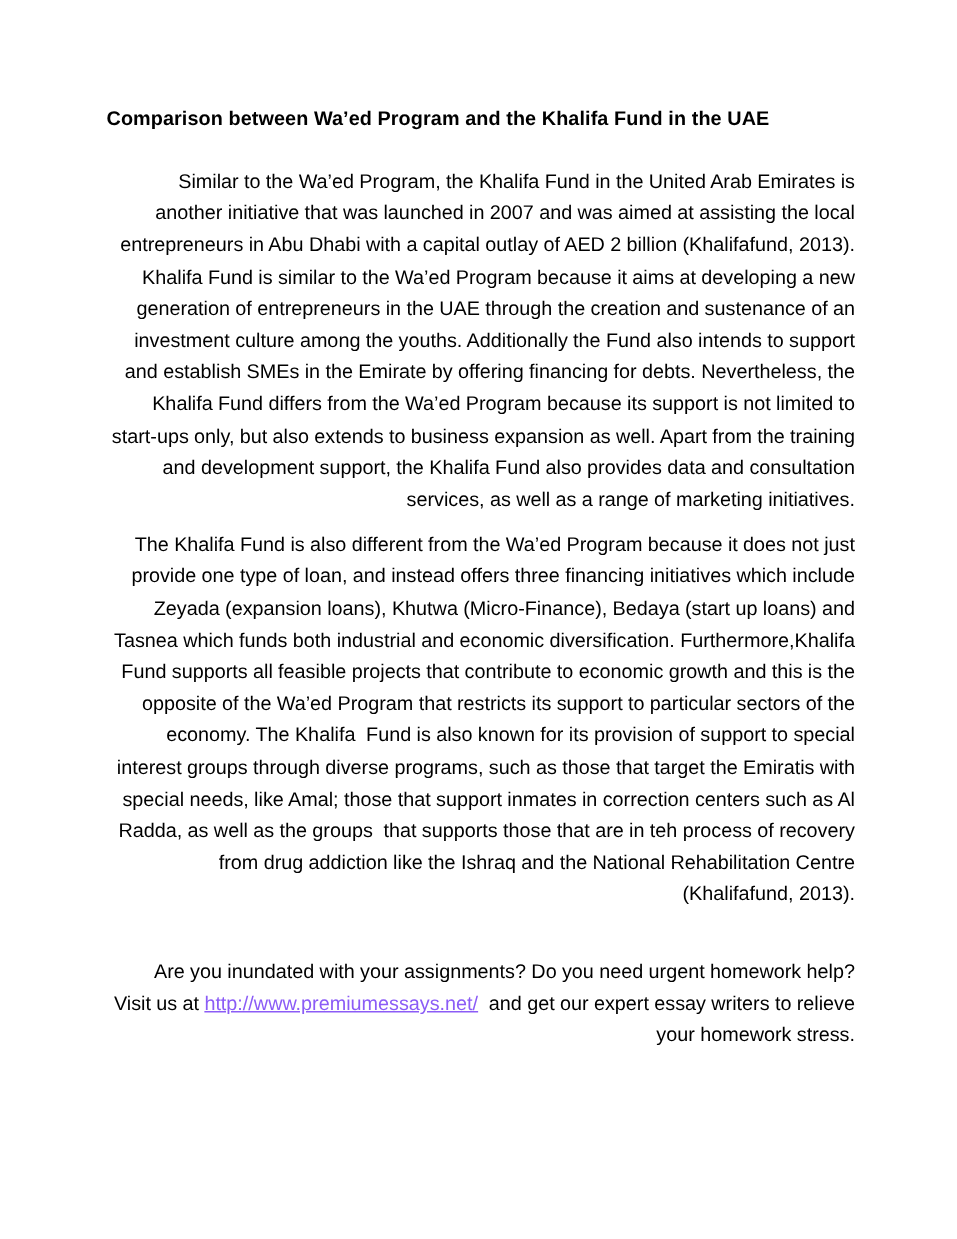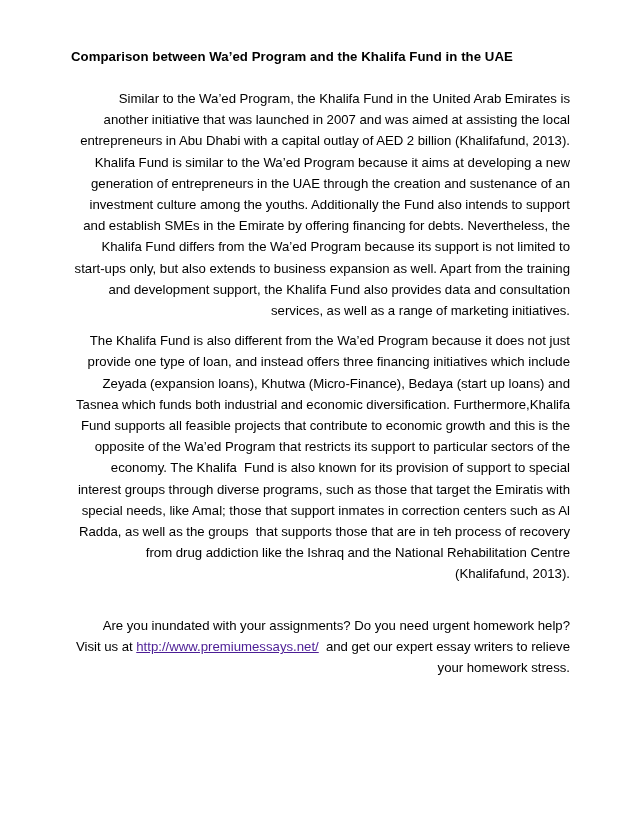--- a/index.html
+++ b/index.html
@@ -17,21 +17,21 @@
     color: #000000;
     -webkit-font-smoothing: antialiased;
   }
 
   .page {
     position: relative;
     width: 638px;
     height: 826px;
     background: #ffffff;
     box-sizing: border-box;
-    padding: 46px 68px 0 71px;
+    padding: 68px 68px 0 71px;
   }
 
   .doc-heading {
     font-size: 13.2px;
     font-weight: bold;
     line-height: 21px;
     margin: 0 0 21px 0;
     letter-spacing: 0.005em;
     white-space: pre-wrap;
   }
@@ -44,21 +44,21 @@
     text-align: right;
     white-space: pre-wrap;
     word-spacing: -0.1px;
   }
 
   .doc-paragraph:last-child {
     margin-bottom: 0;
   }
 
   .doc-link {
-    color: #4c1d95;
+    color: #8b5cf6;
     text-decoration: underline;
     text-underline-offset: 1px;
   }
 </style>
 </head>
 <body>
 
 <div class="page">
 
   <h1 class="doc-heading">Comparison between Wa’ed Program and the Khalifa Fund in the UAE</h1>

